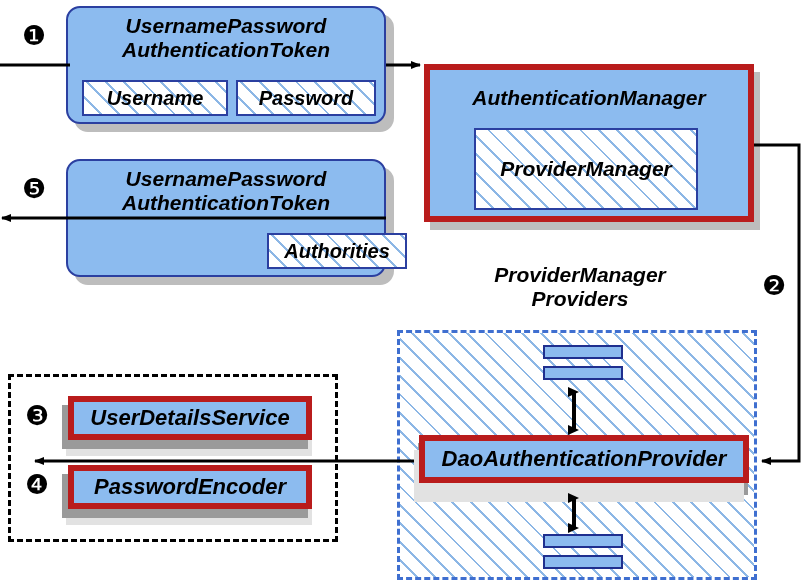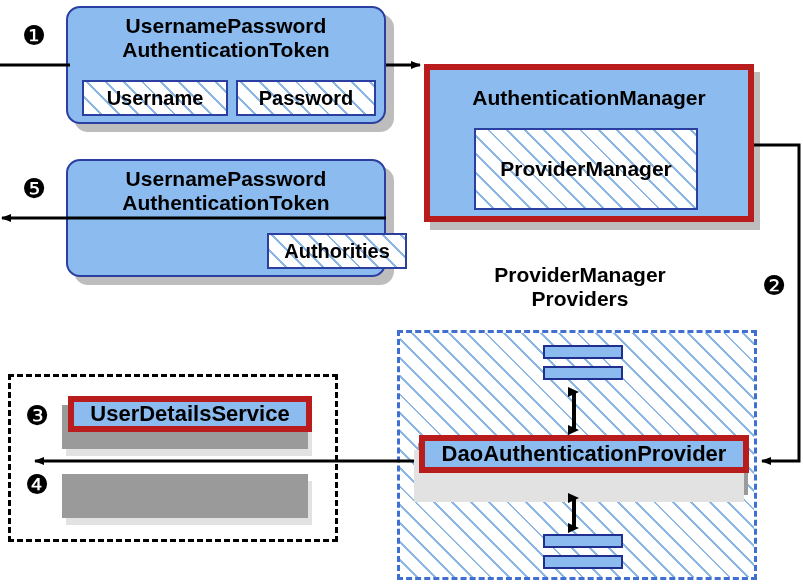--- a/index.html
+++ b/index.html
@@ -1,19 +1,19 @@
 <!DOCTYPE html>
 <html><head>
 <meta charset="utf-8">
 <style>
   html,body{margin:0;padding:0;background:#ffffff;}
   body{width:803px;height:584px;position:relative;overflow:hidden;
        font-family:"Liberation Sans","DejaVu Sans",sans-serif;}
   #stage{position:absolute;left:0;top:0;width:803px;height:584px;}
-  .lbl{color:#000;font-weight:bold;text-align:center;line-height:1.12;}
+  .lbl{color:#000;font-weight:bold;text-align:center;line-height:1.12;font-style:italic;}
 
   
   .badge{position:absolute;font-size:27px;line-height:1;color:#000;
          font-family:"DejaVu Sans",sans-serif;}
 
   
   .card{position:absolute;border:2px solid #2b3fa0;background:#8cbbef;
         border-radius:14px;box-sizing:border-box;}
   .card .title{position:absolute;left:0;right:0;top:6px;font-size:21px;}
 
@@ -106,39 +106,42 @@
 
   <div class="dash-blue" style="left:397px;top:330px;width:360px;height:250px;">
     <div class="hatch"></div>
   </div>
 
   <div class="bar" style="left:543px;top:345px;width:80px;height:14px;"></div>
   <div class="bar" style="left:543px;top:366px;width:80px;height:14px;"></div>
 
   <div class="shadow sq dark" style="left:418px;top:443px;width:330px;height:52px;"></div>
   <div class="shadow sq light" style="left:414px;top:450px;width:330px;height:52px;"></div>
-  <div class="box" style="left:419px;top:435px;width:330px;height:38px;">
+  <div class="box" style="left:419px;top:435px;width:330px;height:48px;">
     <div class="btxt lbl">DaoAuthenticationProvider</div>
   </div>
 
   <div class="bar" style="left:543px;top:534px;width:80px;height:14px;"></div>
   <div class="bar" style="left:543px;top:555px;width:80px;height:14px;"></div>
 
   <div class="dash-black" style="left:8px;top:374px;width:330px;height:168px;"></div>
 
   <div class="badge" style="left:25px;top:402px;">❸</div>
   <div class="shadow sq light" style="left:66px;top:412px;width:246px;height:44px;"></div>
   <div class="shadow sq dark" style="left:62px;top:405px;width:246px;height:44px;"></div>
-  <div class="box" style="left:68px;top:396px;width:244px;height:36px;">
+  <div class="box" style="left:68px;top:396px;width:244px;height:44px;">
     <div class="btxt lbl">UserDetailsService</div>
   </div>
 
   <div class="badge" style="left:25px;top:471px;">❹</div>
   <div class="shadow sq light" style="left:66px;top:481px;width:246px;height:44px;"></div>
   <div class="shadow sq dark" style="left:62px;top:474px;width:246px;height:44px;"></div>
+  <div class="box" style="left:68px;top:465px;width:244px;height:44px;">
+    <div class="btxt lbl">PasswordEncoder</div>
+  </div>
 
   <svg class="ov" viewBox="0 0 803 584">
     <defs>
       <marker id="ah" markerWidth="11" markerHeight="11" refX="9" refY="4" orient="auto" markerUnits="userSpaceOnUse">
         <path d="M0,0 L10,4 L0,8 z" fill="#000"></path>
       </marker>
       <marker id="ahs" markerWidth="13" markerHeight="13" refX="5" refY="5" orient="auto" markerUnits="userSpaceOnUse">
         <path d="M5,0 L10,11 L0,11 z" fill="#000"></path>
       </marker>
     </defs>

